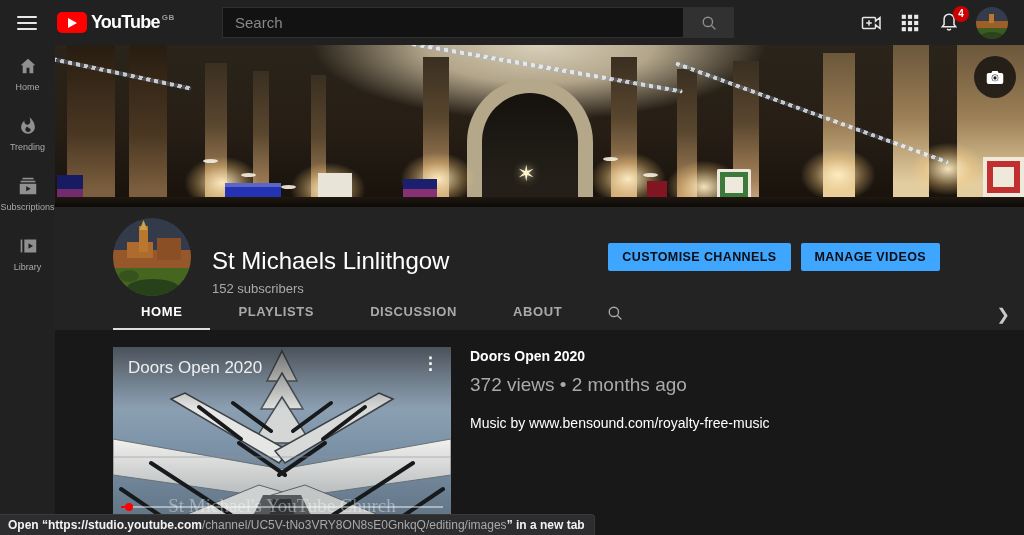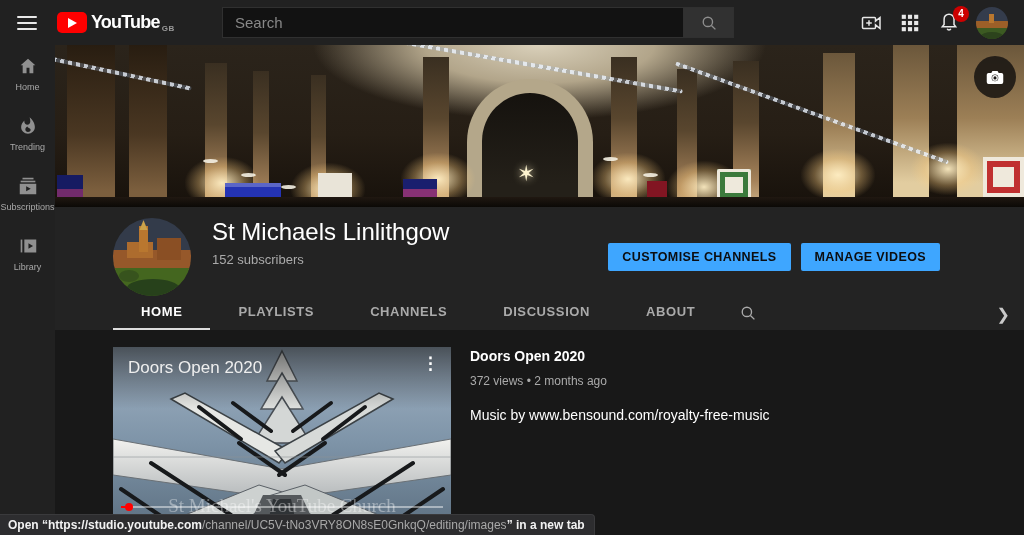--- a/index.html
+++ b/index.html
@@ -5,21 +5,21 @@
   * { margin:0; padding:0; box-sizing:border-box; }
   html,body { width:1024px; height:535px; overflow:hidden; background:#181818;
     font-family:"Liberation Sans", sans-serif; }
 
   
   .topbar { position:fixed; top:0; left:0; width:1024px; height:45px; background:#212121;
     display:flex; align-items:center; z-index:50; }
   .hamburger { width:20px; height:14px; margin-left:17px; display:flex; flex-direction:column;
     justify-content:space-between; cursor:pointer; }
   .hamburger span { display:block; height:2px; background:#e8e8e8; border-radius:1px; }
-  .logo-wrap { display:flex; align-items:flex-end; margin-left:20px; cursor:pointer; }
+  .logo-wrap { display:flex; align-items:flex-start; margin-left:20px; cursor:pointer; }
   .logo-badge { width:30px; height:21px; background:#ff0000; border-radius:5px; position:relative; }
   .logo-badge::after { content:""; position:absolute; left:11px; top:5.5px;
     border-left:9px solid #fff; border-top:5px solid transparent; border-bottom:5px solid transparent; }
   .logo-text { color:#fff; font-weight:bold; font-size:18px; letter-spacing:-0.8px; margin-left:4px; line-height:21px; }
   .logo-region { color:#9a9a9a; font-size:8px; margin-left:2px; margin-top:1px; letter-spacing:0.5px;font-weight:bold; }
   .search-area { position:absolute; left:222px; top:7px; display:flex; }
   .search-input { width:462px; height:31px; background:#121212; border:1px solid #303030;
     color:#ddd; font-size:15px; padding:0 12px; outline:none; font-family:"Liberation Sans",sans-serif; }
   .search-input::placeholder { color:#888; }
   .search-btn { width:50px; height:31px; background:#313131; border:1px solid #303030; border-left:none;
@@ -63,21 +63,21 @@
     background:repeating-linear-gradient(90deg, rgba(235,243,255,0.95) 0 4px, rgba(150,175,210,0.35) 4px 8px); }
   .lamp { position:absolute; width:15px; height:4px; background:#f4efe2; border-radius:50%; opacity:0.9; }
   .scr { position:absolute; }
   .b-floor { position:absolute; left:0; bottom:0; width:100%; height:10px;
     background:linear-gradient(180deg,#201811 0%, #0b0906 100%); }
   .banner-cam { position:absolute; right:8px; top:11px; width:42px; height:42px; border-radius:50%;
     background:rgba(25,22,18,0.88); display:flex; align-items:center; justify-content:center; cursor:pointer; }
 
   
   .ch-header { width:969px; height:123px; background:#232323; position:relative; }
-  .ch-row { display:flex; align-items:flex-start; padding:11px 0 0 58px; }
+  .ch-row { display:flex; align-items:flex-end; padding:11px 0 0 58px; }
   .ch-avatar { width:78px; height:78px; border-radius:50%; overflow:hidden; flex:none; cursor:pointer; }
   .ch-meta { margin-left:21px; }
   .ch-name { color:#fff; font-size:24px; font-weight:400; }
   .ch-subs { color:#aaa; font-size:13px; margin-top:6px; }
   .ch-buttons { position:absolute; right:84px; top:36px; display:flex; gap:10px; }
   .blue-btn { background:#3ea6ff; color:#0c0d10; border:none; height:28px; padding:0 14px;
     font-size:12.5px; font-weight:bold; letter-spacing:0.4px; border-radius:2px; cursor:pointer;
     font-family:"Liberation Sans",sans-serif; }
   .tabs { position:absolute; left:58px; right:0; bottom:0; height:35px; display:flex; align-items:stretch; }
   .tab { color:#aaa; font-size:13px; font-weight:bold; letter-spacing:0.6px; padding:0 28px;
@@ -97,21 +97,21 @@
   .player-menu { position:absolute; right:12px; top:8px; color:#fff; font-size:17px; font-weight:bold;
     cursor:pointer; line-height:1; letter-spacing:0; }
   .watermark { position:absolute; left:0; top:148px; width:100%; text-align:center;
     font-family:"Liberation Serif", serif; font-size:19px; color:rgba(255,255,255,0.38); white-space:nowrap; }
   .progress { position:absolute; left:8px; right:8px; top:159px; height:2px;
     background:rgba(255,255,255,0.45); cursor:pointer; }
   .progress-played { position:absolute; left:0; top:0; height:2px; width:7px; background:#f00; }
   .progress-dot { position:absolute; left:4px; top:-3px; width:8px; height:8px; border-radius:50%; background:#f00; }
   .vid-info { margin-left:19px; padding-top:1px; }
   .vid-title { color:#fff; font-size:14px; font-weight:bold; }
-  .vid-meta { color:#aaa; font-size:12px; margin-top:10px; }
+  .vid-meta { color:#aaa; font-size:19px; margin-top:10px; }
   .vid-desc { color:#fff; font-size:14px; margin-top:19px; }
 
   
   .statusbar { position:fixed; left:0; bottom:0; height:21px; background:#2d2d2f;
     border:1px solid #3a3a3c; border-left:none; border-bottom:none; border-top-right-radius:4px;
     display:flex; align-items:center; padding:0 9px 1px 8px; z-index:100; font-size:12px; white-space:nowrap; }
   .st-bright { color:#f2f2f2; font-weight:bold; }
   .st-dim { color:#a8a8a8; }
 </style>
 </head>
@@ -277,21 +277,20 @@
         <div class="ch-subs">152 subscribers</div>
       </div>
     </div>
     <div class="ch-buttons">
       <button class="blue-btn">CUSTOMISE CHANNELS</button>
       <button class="blue-btn">MANAGE VIDEOS</button>
     </div>
     <div class="tabs">
       <div class="tab active">HOME</div>
       <div class="tab">PLAYLISTS</div>
-      <div class="tab">CHANNELS</div>
       <div class="tab">DISCUSSION</div>
       <div class="tab">ABOUT</div>
       <div class="tab-search">
         <svg width="18" height="18" viewBox="0 0 24 24">
           <circle cx="10.5" cy="10.5" r="6.2" fill="none" stroke="#aaa" stroke-width="1.8"></circle>
           <line x1="15.2" y1="15.2" x2="20.5" y2="20.5" stroke="#aaa" stroke-width="1.8"></line>
         </svg>
       </div>
     </div>
     <div class="tabs-chevron">❯</div>

